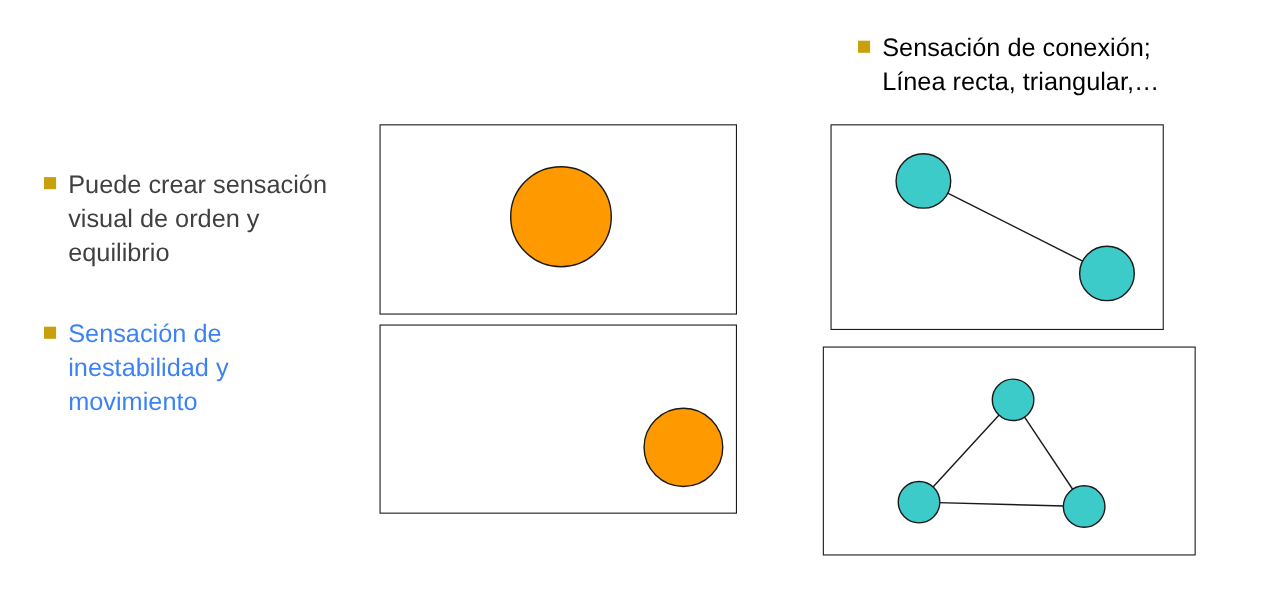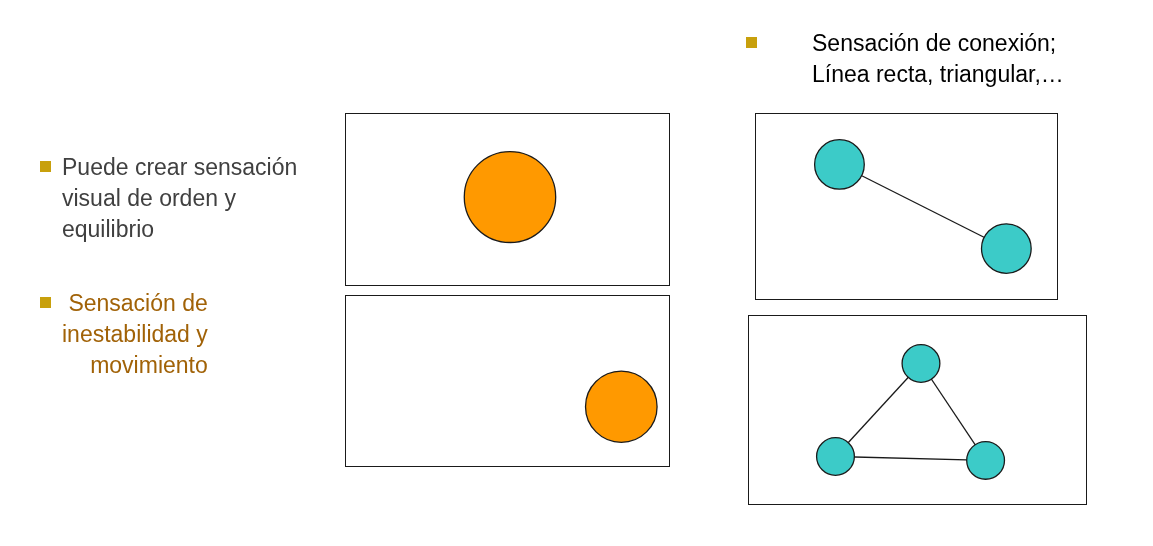--- a/index.html
+++ b/index.html
@@ -36,21 +36,21 @@
   }
   .bullet-text {
     font-size: 23px;
     line-height: 31px;
     color: #000000;
     white-space: pre-line;
   }
 
   #bullet-order      { left: 40px;  top: 152px; width: 320px; }
   #bullet-movement   { left: 40px;  top: 288px; width: 300px; }
-  #bullet-connection { left: 746px; top: 28px;  width: 360px; gap: 44px; }
+  #bullet-connection { left: 780px; top: 28px;  width: 360px; }
 
   
   .figure-frame {
     position: absolute;
     border: 1.4px solid #000000;
     background: #ffffff;
     box-sizing: border-box;
   }
   #frame-centered-circle  { left: 345px; top: 113px; width: 325px; height: 173px; }
   #frame-offset-circle    { left: 345px; top: 295px; width: 325px; height: 172px; }
@@ -102,21 +102,21 @@
 
   <div class="bullet-block" id="bullet-order">
     <span class="bullet-marker" style="background: rgb(200, 160, 12);"></span>
     <span class="bullet-text" style="color: #404040;">Puede crear sensación
 visual de orden y
 equilibrio</span>
   </div>
 
   <div class="bullet-block" id="bullet-movement">
     <span class="bullet-marker" style="background: rgb(200, 160, 12);"></span>
-    <span class="bullet-text" style="color: #a16207; text-align: right;">Sensación de
+    <span class="bullet-text" style="color: #3b82f6;">Sensación de
 inestabilidad y
 movimiento</span>
   </div>
 
   <div class="bullet-block" id="bullet-connection">
     <span class="bullet-marker" style="background: rgb(200, 160, 12);"></span>
     <span class="bullet-text" style="color: rgb(0, 0, 0);">Sensación de conexión;
 Línea recta, triangular,…</span>
   </div>
 

